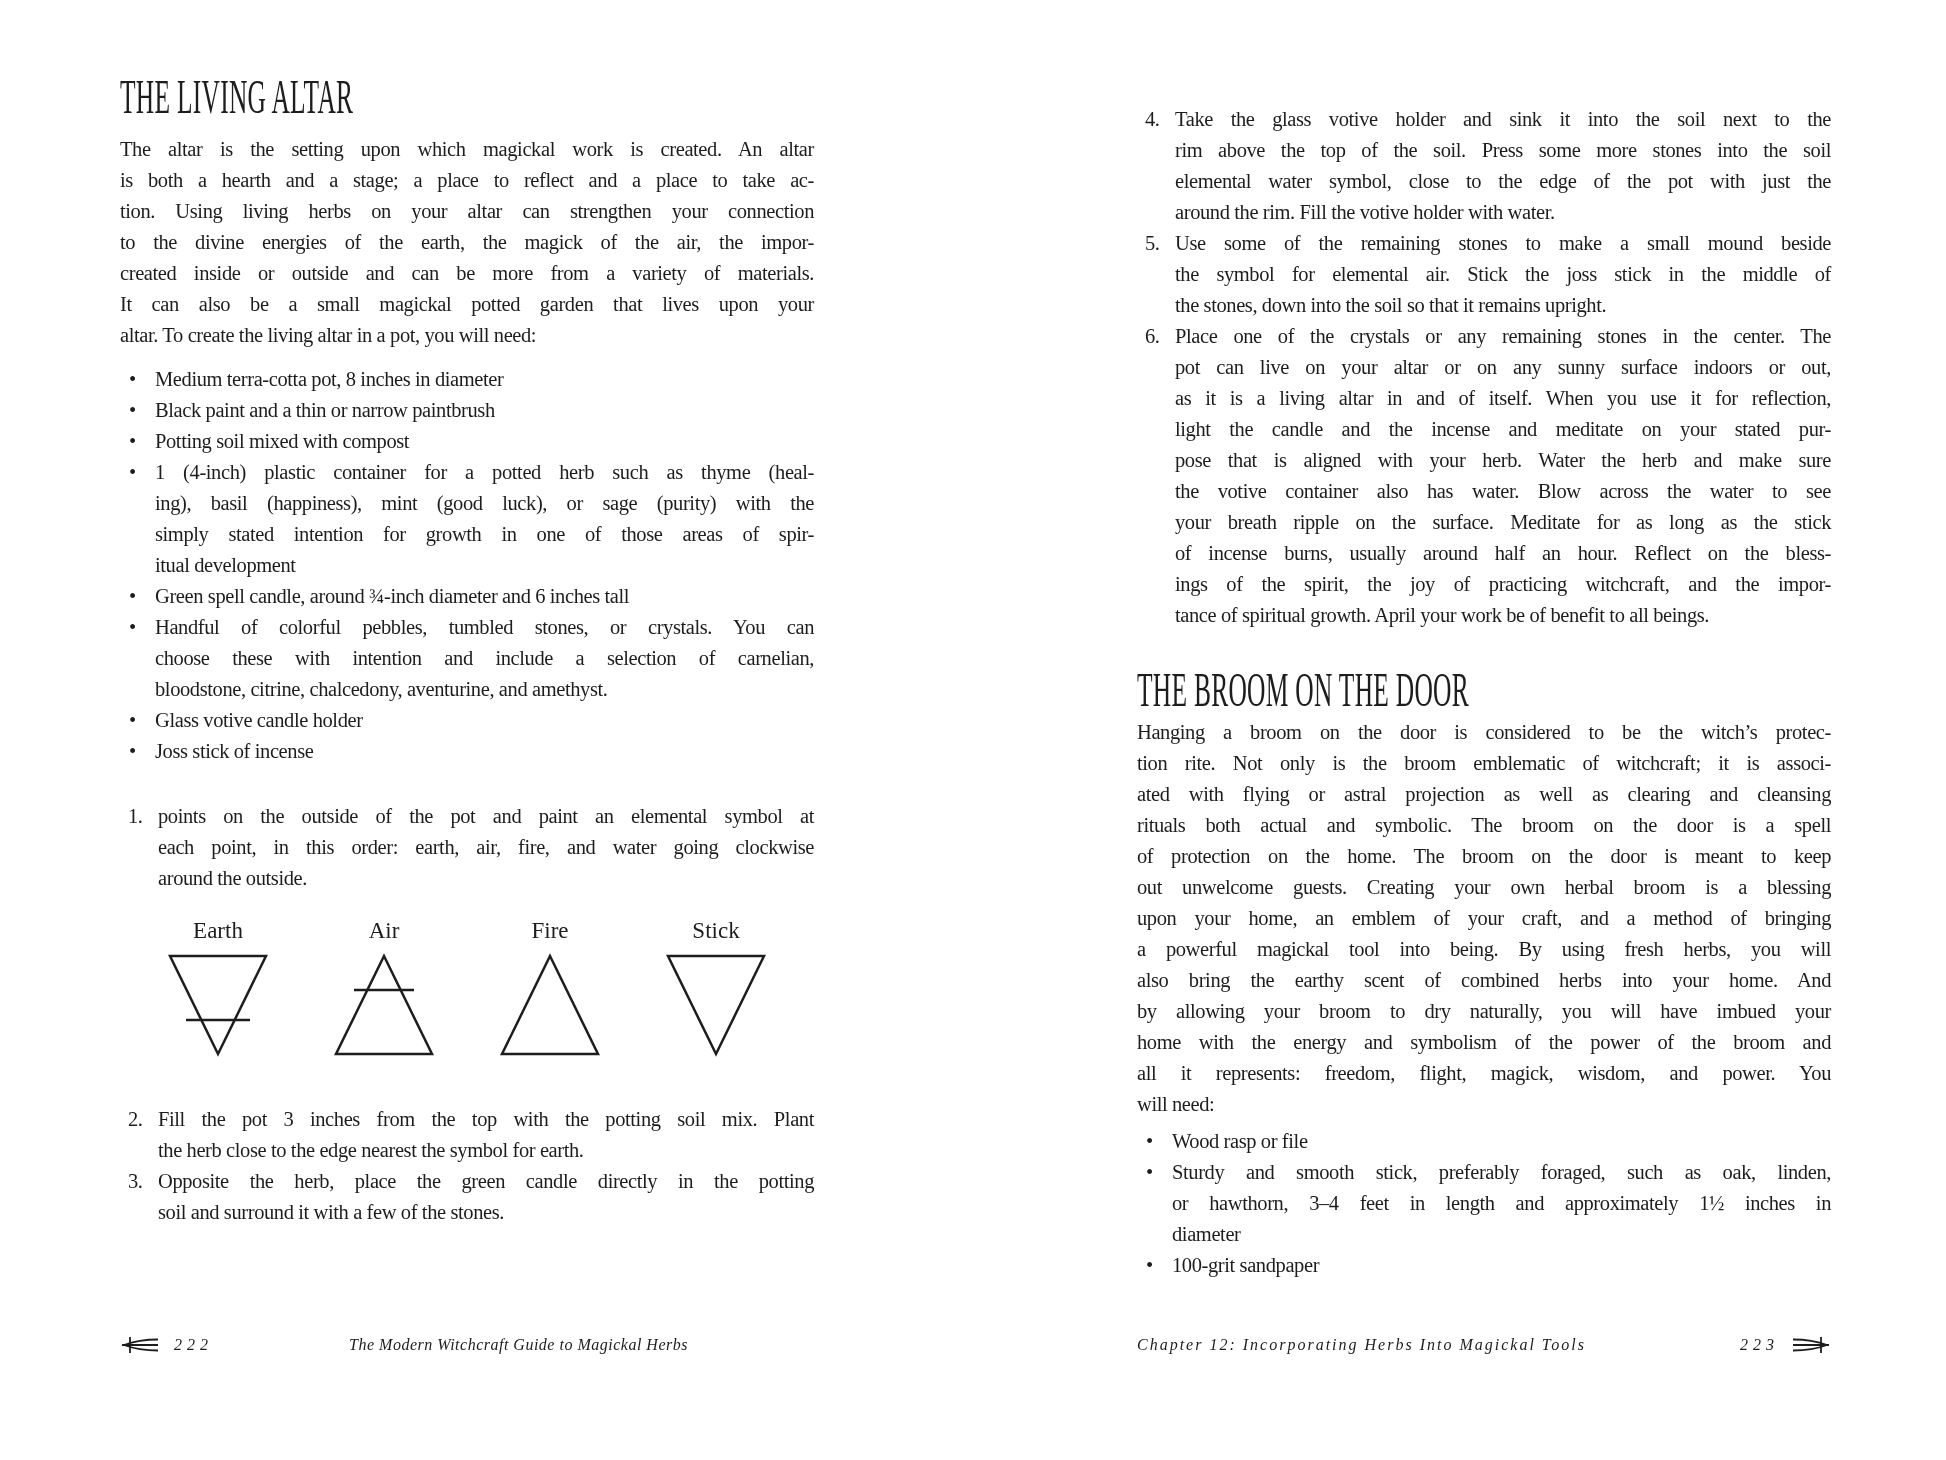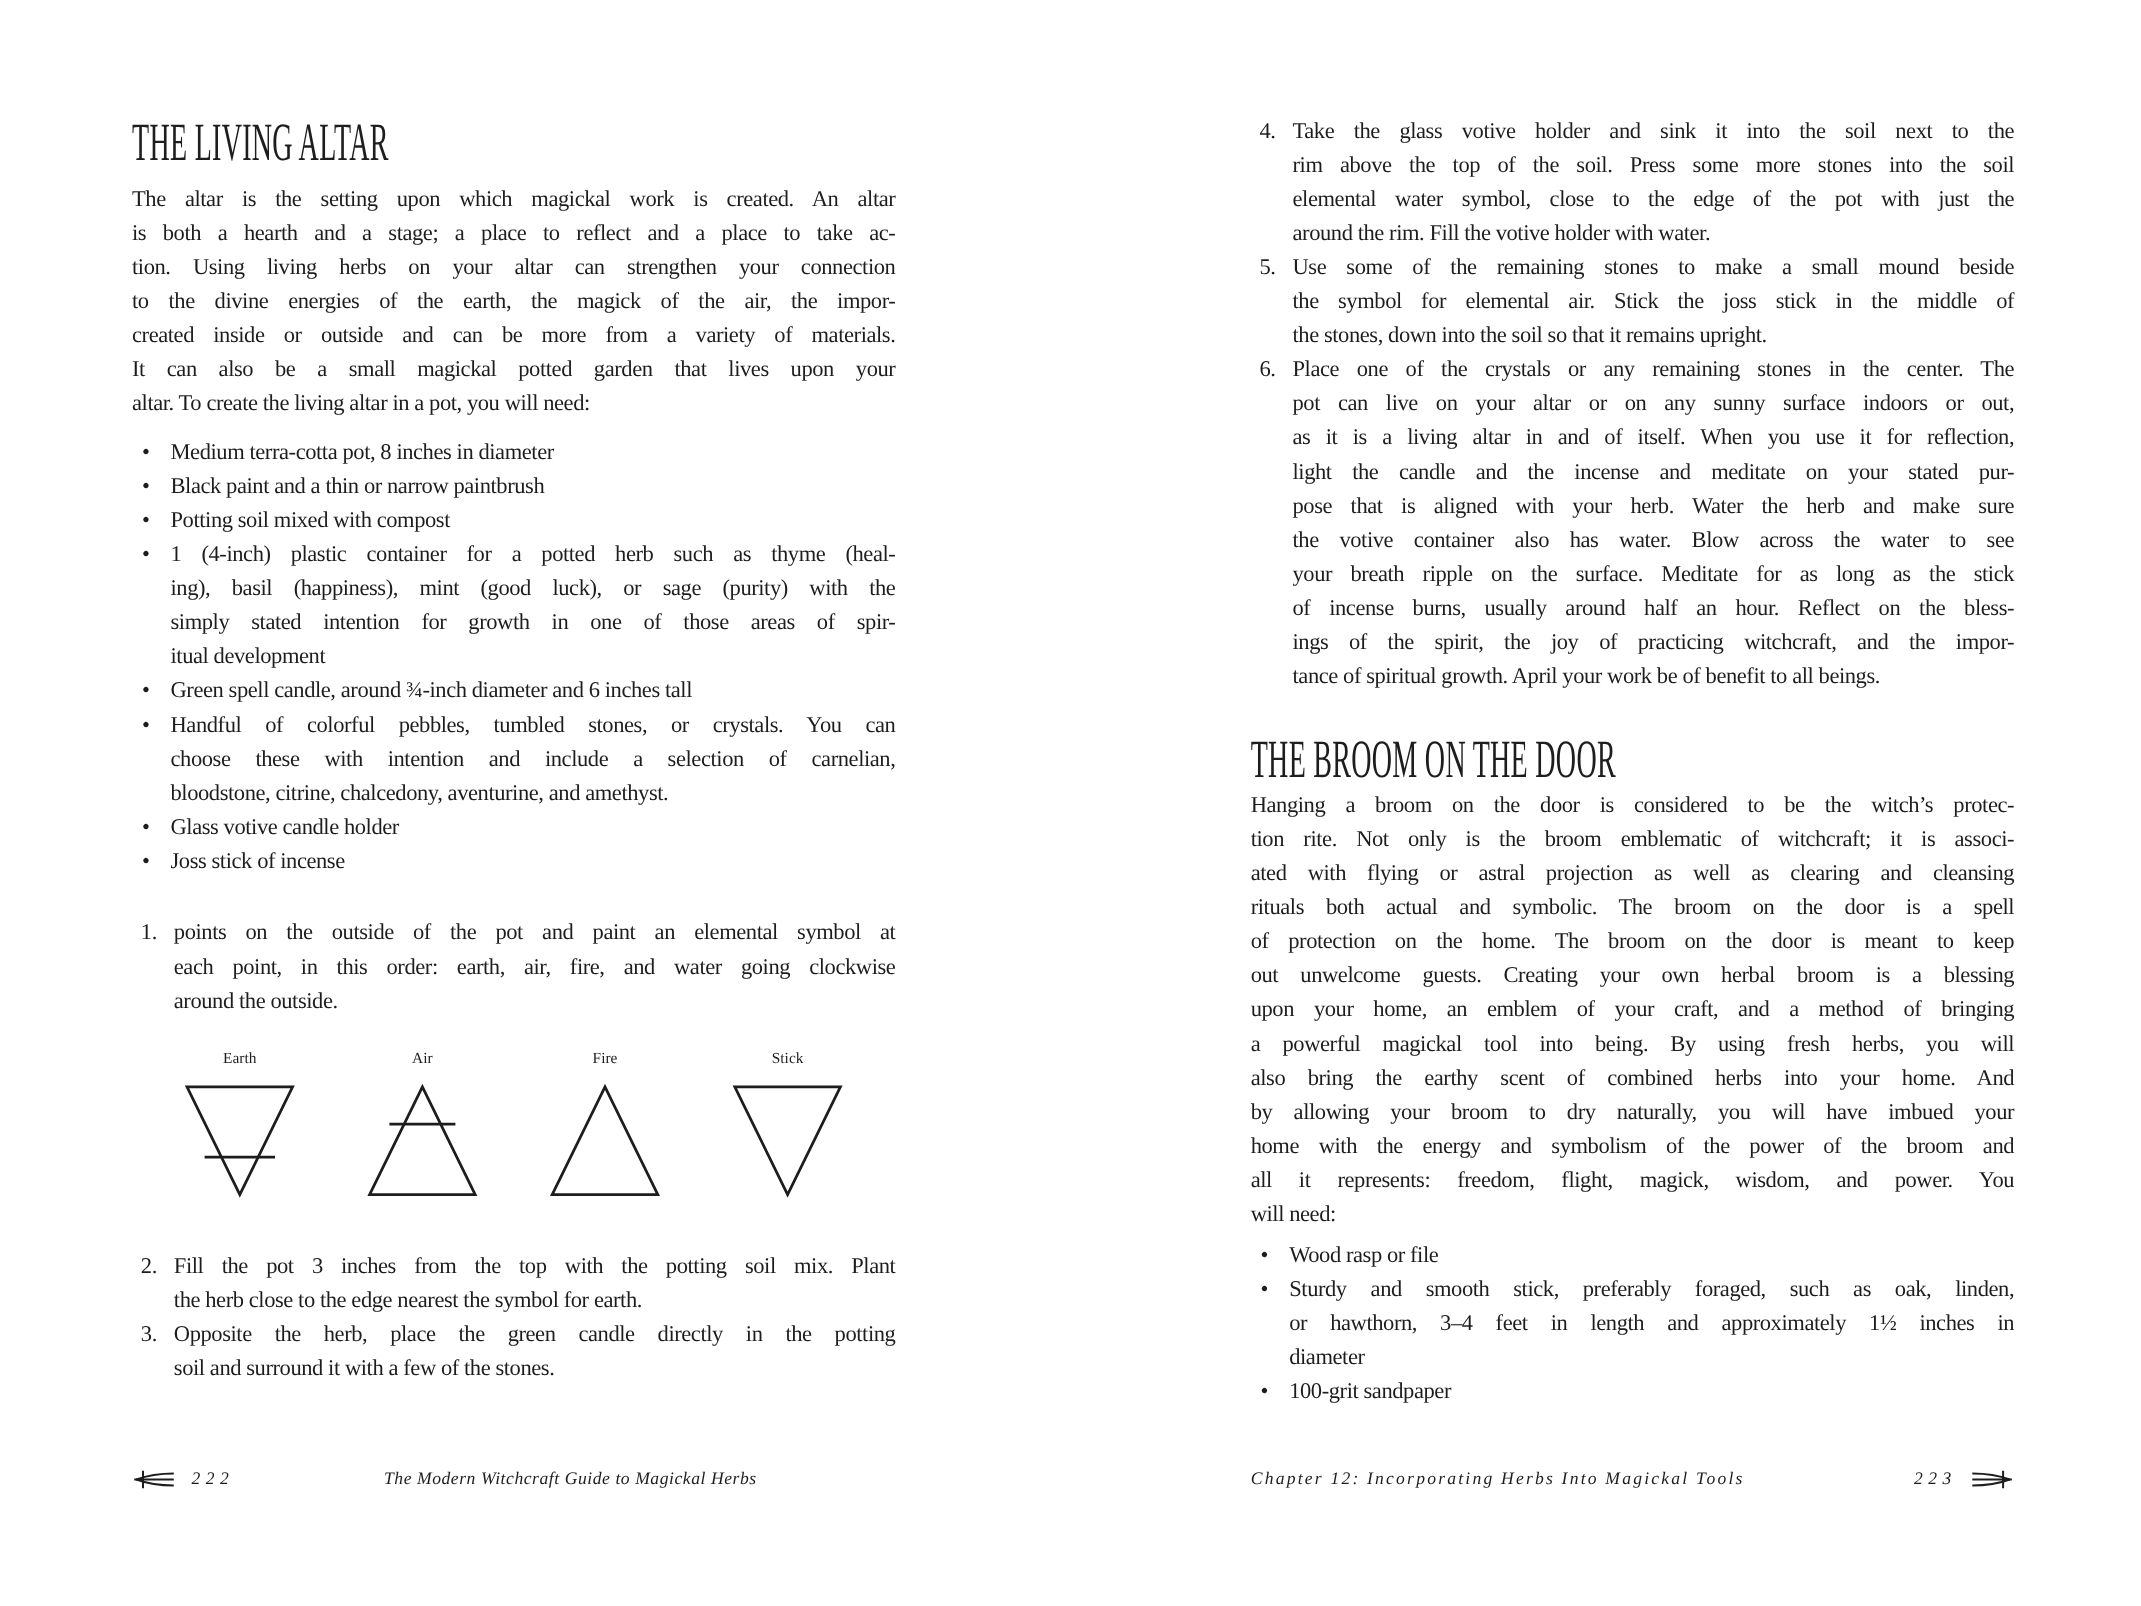--- a/index.html
+++ b/index.html
@@ -4,21 +4,21 @@
 <style>
   html, body {
     margin: 0; padding: 0;
     width: 1946px; height: 1460px;
     background: #ffffff;
     overflow: hidden;
     font-family: "Liberation Serif", serif;
     color: #1d1d1d;
   }
   .page-col { position: absolute; width: 694px; }
-  .col-left  { left: 120px;  top: 104px;  }
+  .col-left  { left: 120px;  top: 72px;  }
   .col-right { left: 1137px; top: 104px; }
 
   .section-heading {
     font-size: 49px;
     line-height: 49px;
     height: 52px;
     font-weight: 400;
     letter-spacing: 0.5px;
     white-space: nowrap;
     transform: scaleX(0.52);
@@ -49,21 +49,21 @@
   .step-item { display: flex; }
   .step-item .num { flex: none; width: 38px; padding-left: 8px; box-sizing: border-box; }
   .step-item .content { flex: 1; min-width: 0; }
 
   .symbols-row {
     display: flex;
     gap: 46px;
     margin: 24px 0 0 38px;
   }
   .symbol-fig { width: 120px; text-align: center; }
-  .symbol-label { font-size: 14px; line-height: 26px; margin-bottom: 4px; }
+  .symbol-label { font-size: 23px; line-height: 26px; margin-bottom: 4px; }
   .symbol-fig svg { display: block; }
   .tri { fill: none; stroke: #1d1d1d; stroke-width: 2.5; }
 
   .footer {
     position: absolute;
     top: 1336px;
     width: 694px;
     display: flex;
     align-items: center;
     font-size: 16px;

